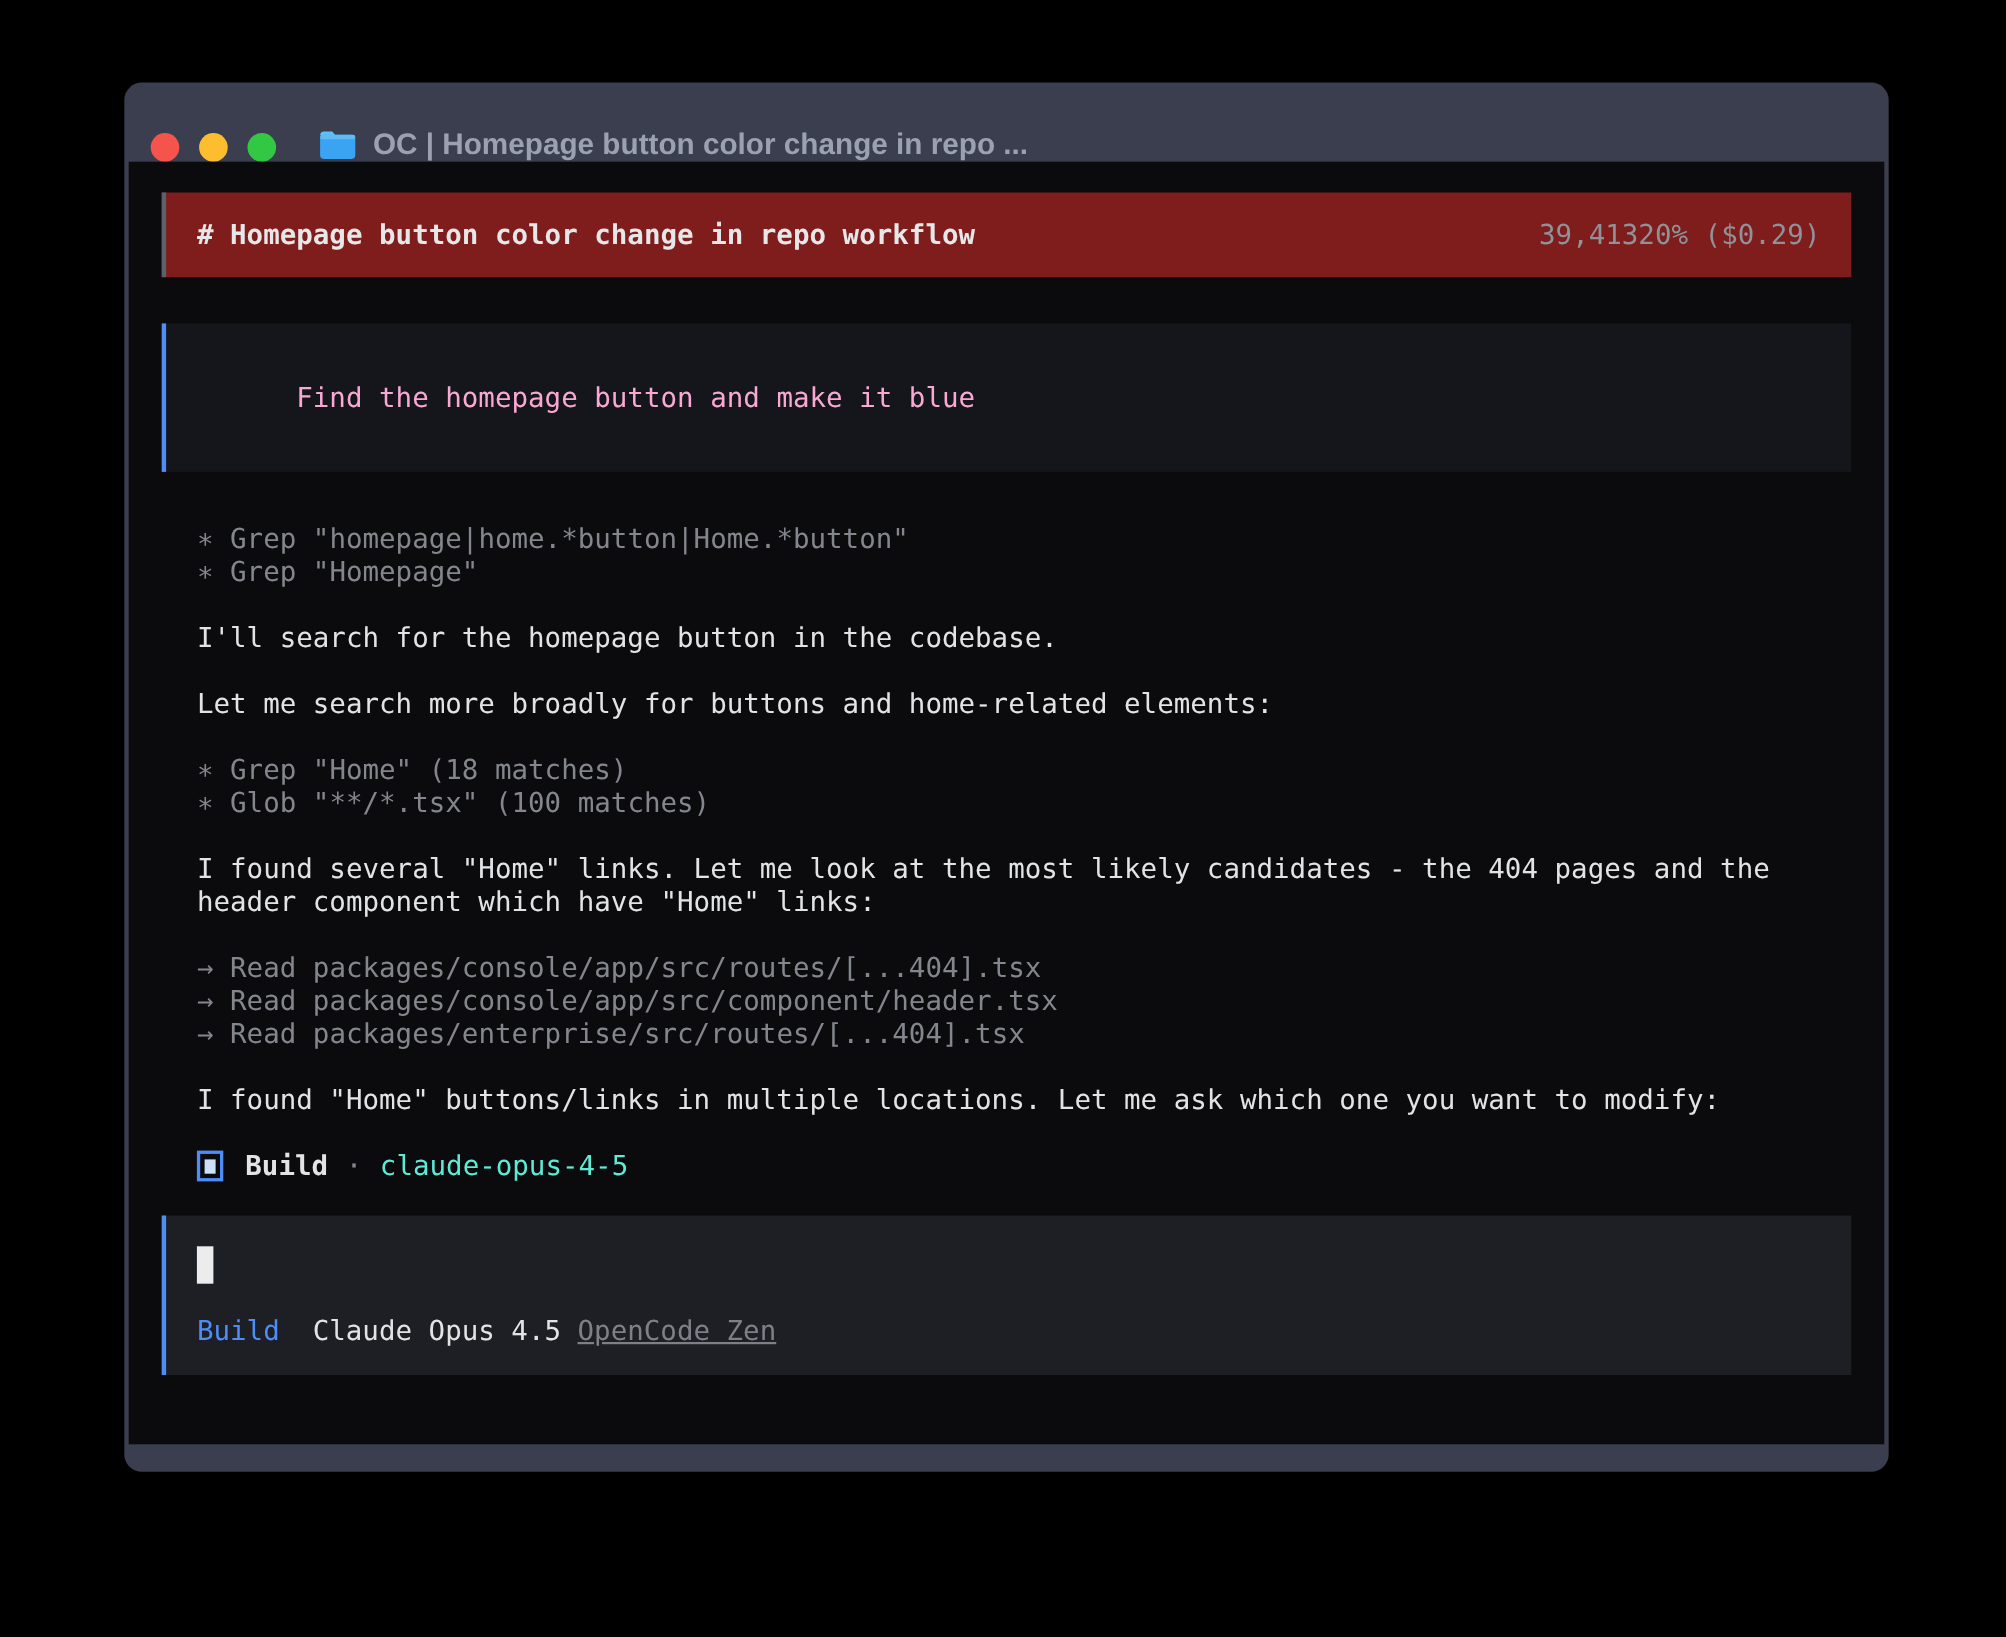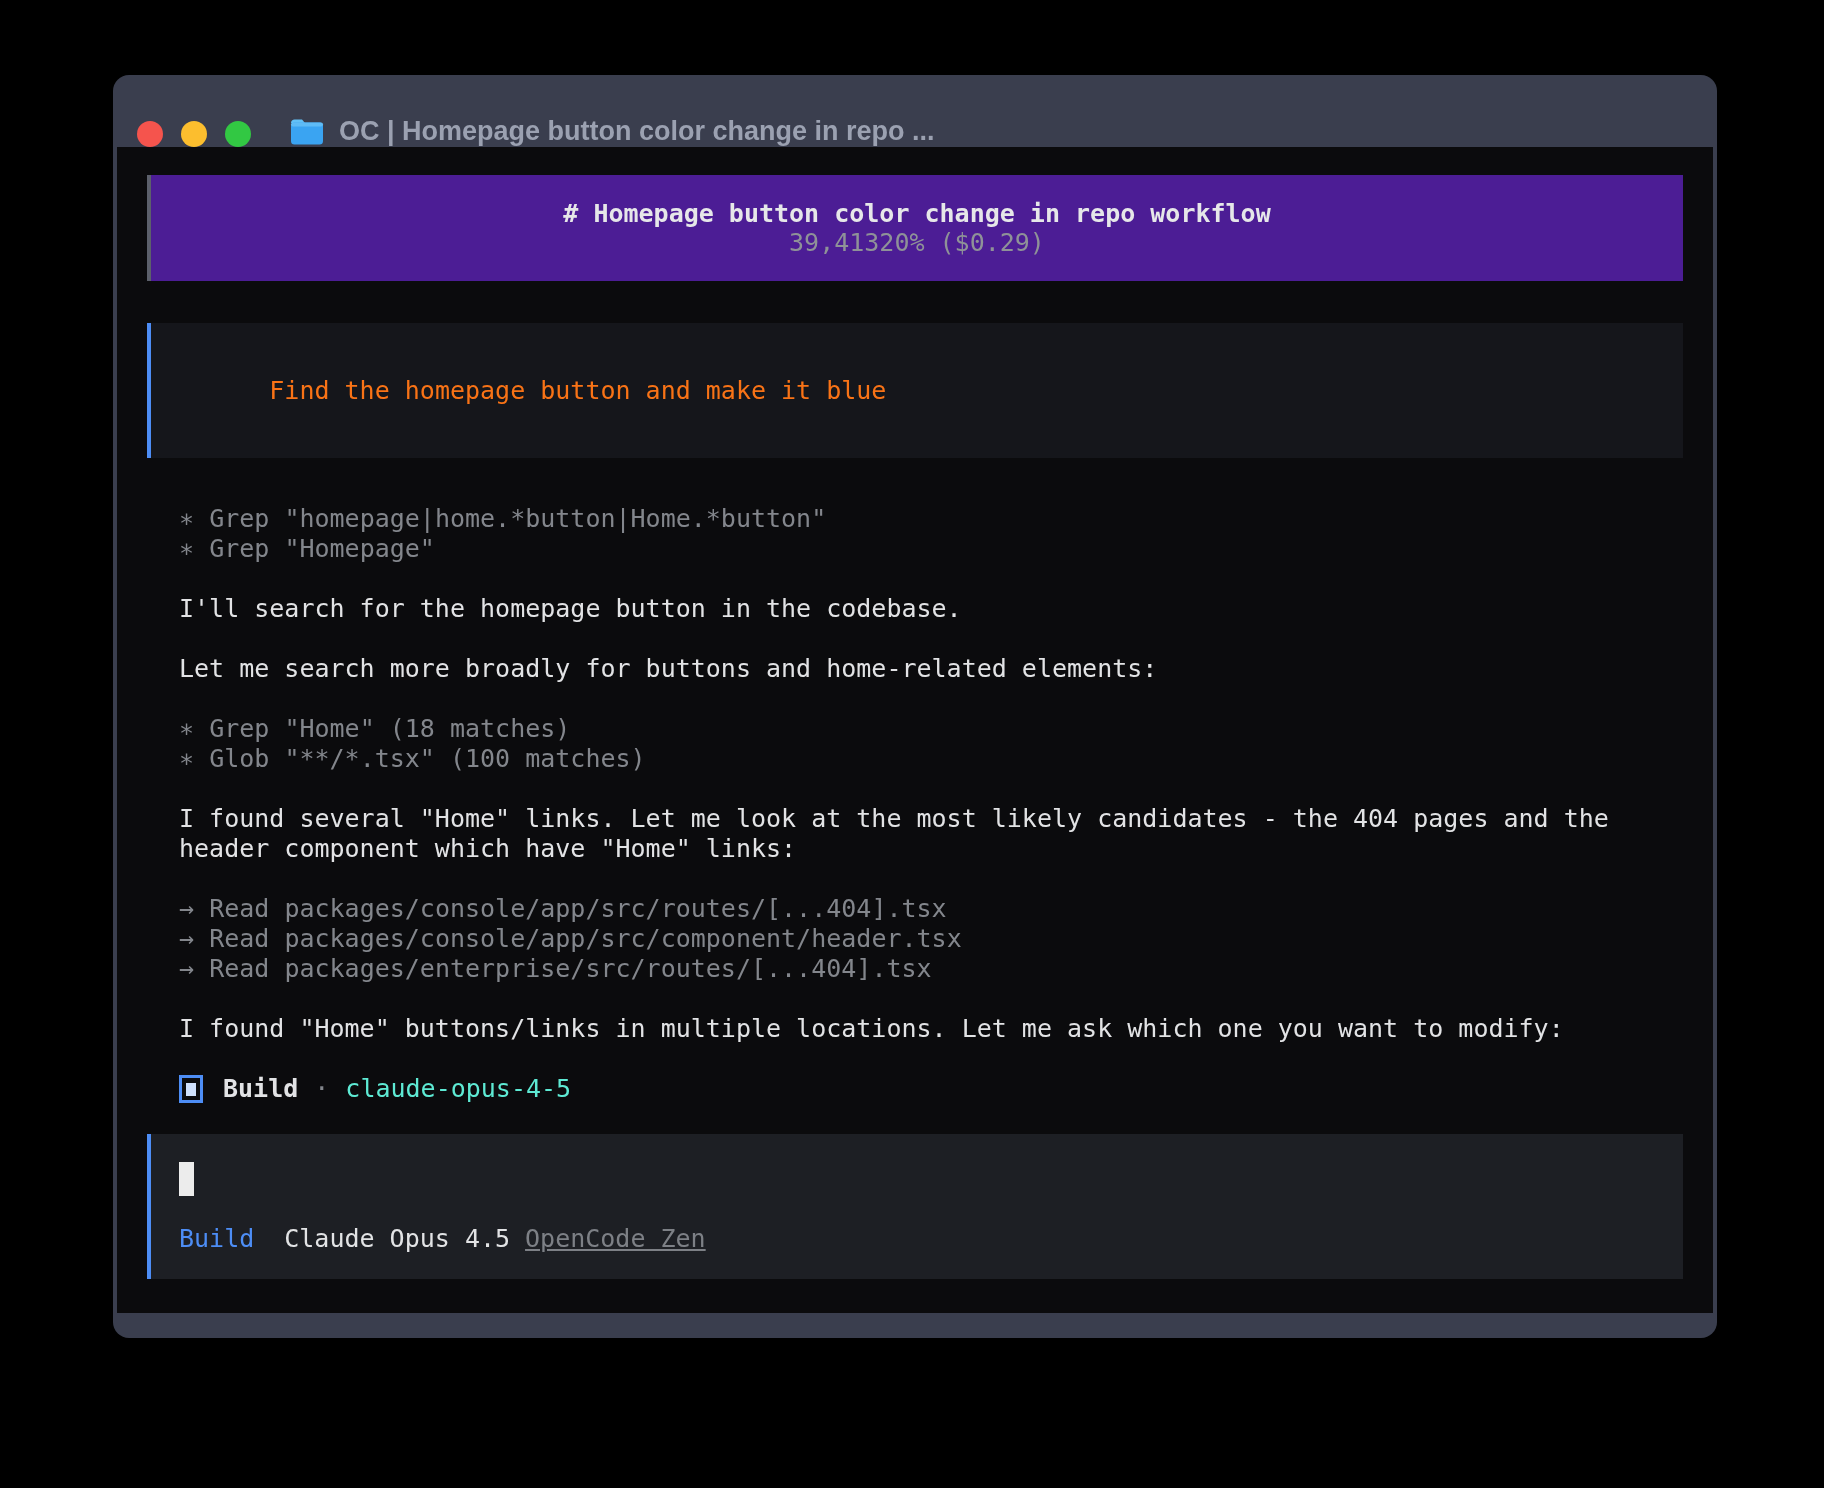--- a/index.html
+++ b/index.html
@@ -26,29 +26,29 @@
 
   
   .content {
     position:absolute; top:72px; left:4px; right:4px; bottom:25px;
     background:#0b0b0d; padding:28px 30px 0 30px; overflow:hidden;
   }
 
   .block { border-left:4px solid #5c606b; padding:24px 28px; }
 
   .session-header {
-    background:#4c1d95; display:flex; justify-content:space-between;
-    align-items:center; margin-bottom:42px;flex-direction:column;
+    background:#7f1d1d; display:flex; justify-content:space-between;
+    align-items:center; margin-bottom:42px;
   }
   .session-title { color:#e6e7e9; font-weight:bold; font-size:25px; white-space:pre; }
   .session-stats { display:flex; color:#8f9298; font-size:25px; white-space:pre; }
 
   .user-block {
     background:#15161b; border-left-color:#4d8df5;
-    color:#f97316; font-size:25px; margin-bottom:46px; white-space:pre;margin-top:16px;
+    color:#f9a8d4; font-size:25px; margin-bottom:46px; white-space:pre;margin-top:16px;
   }
 
   .lines { padding-left:32px; font-size:25px; line-height:30px; }
   .para { margin-bottom:30px; }
   .line { white-space:pre; }
   .t-white { color:#e2e3e5; }
   .t-gray  { color:#83868c; }
 
   .agent-line { display:flex; align-items:center; gap:0; margin-bottom:30px; }
   .agent-icon {

